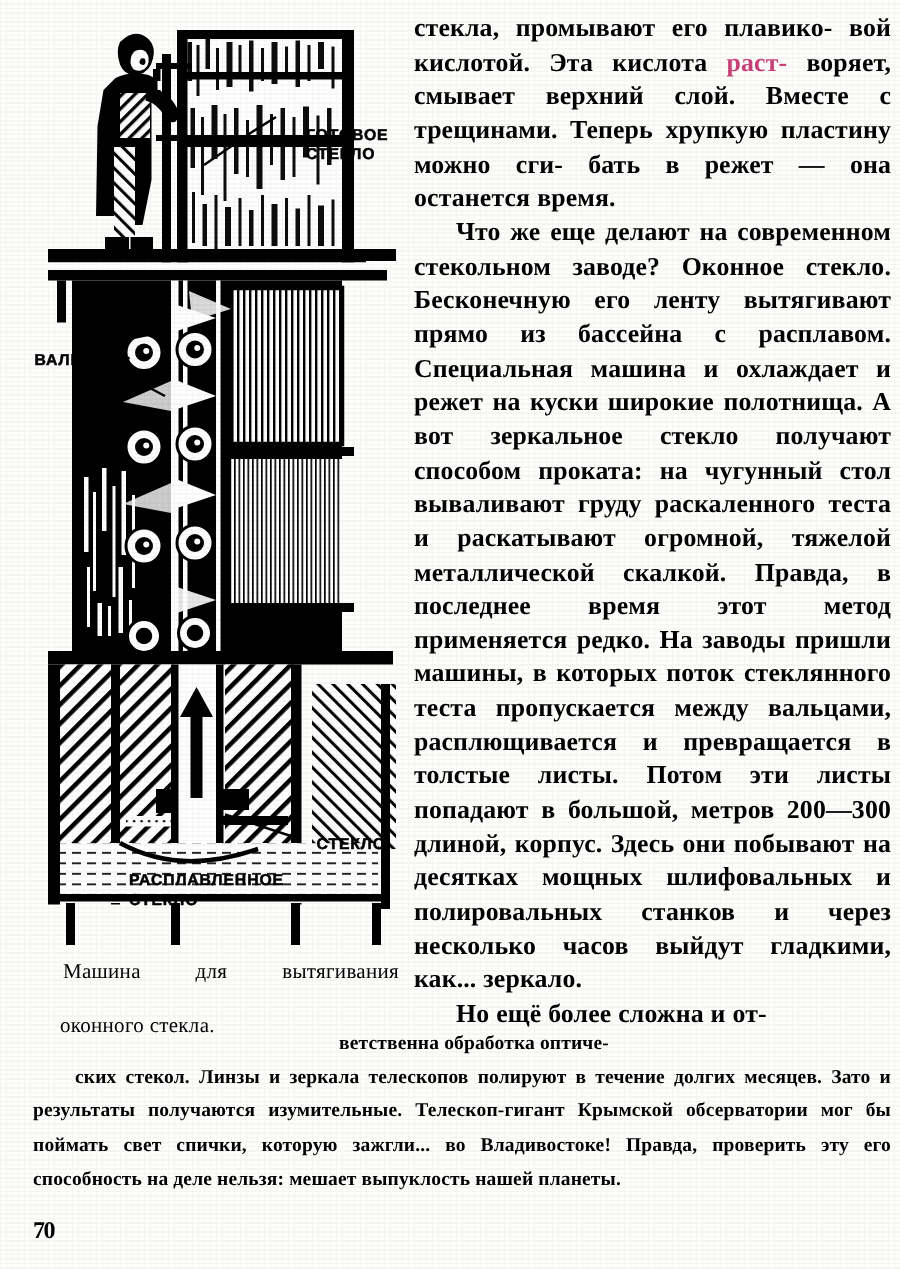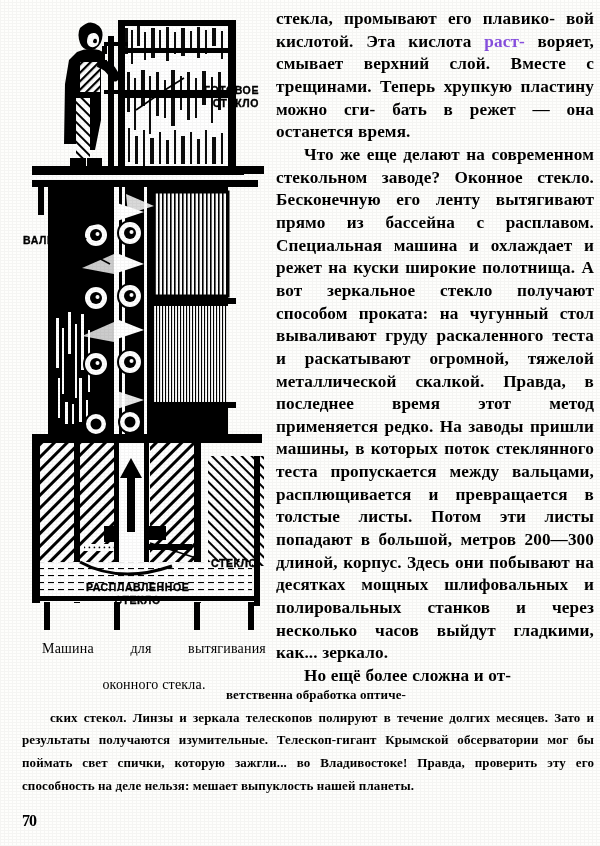--- a/index.html
+++ b/index.html
@@ -31,61 +31,61 @@
     font-size:13px;
     line-height:22.65px;
     text-align:justify;
     font-weight:600;
     letter-spacing:.1px;
   }
   .p{margin:0;text-align:justify;}
   .p + .p{text-indent:28px;}
   .indent{text-indent:28px;}
   .hang{text-indent:204px;}
-  .faded{color:#6d28d9;opacity:.82;}
+  .faded{color:#be185d;opacity:.82;}
 
   .pageno{
     position:absolute;left:22px;top:812px;
     font-size:16px;font-weight:bold;
     font-family:"Liberation Serif",serif;
     letter-spacing:-1px;
     filter:blur(.25px);
   }
 
   
   .caption{
     position:absolute;left:40px;top:640px;width:228px;
     font-size:14px;line-height:18px;
     text-align:center;
     letter-spacing:.2px;
   }
   .caption .l1{display:block;text-align:justify;padding:0 2px;}
   .caption .l1:after{content:"";display:inline-block;width:100%;}
-  .caption .l2{display:block;text-align:center;}
+  .caption .l2{display:block;text-align:left;}
 
   
   .illus{position:absolute;left:18px;top:6px;width:258px;height:628px;}
   .illus svg{display:block;}
 
   
   .lbl{
     position:absolute;
     font-family:"Liberation Sans", sans-serif;
     font-weight:bold;
     font-size:10.5px;
     letter-spacing:.6px;
     line-height:12.5px;
     color:#000;
     white-space:nowrap;
     -webkit-text-stroke:.35px #000;
   }
-  .lbl-gotovoe{left:186px;top:78px;text-align:right;}
+  .lbl-gotovoe{left:186px;top:78px;}
   .lbl-valki{left:5px;top:228px;}
   .lbl-lodochka{left:193px;top:551px;}
-  .lbl-rasplav{left:68px;top:575px;text-align:center;line-height:13px;}
+  .lbl-rasplav{left:68px;top:575px;line-height:13px;}
 
   .grain{
     position:absolute;inset:0;pointer-events:none;
     opacity:.035;
     background-image:
       repeating-linear-gradient(0deg,#000 0 1px,transparent 1px 3px),
       repeating-linear-gradient(90deg,#000 0 1px,transparent 1px 4px);
     mix-blend-mode:multiply;
   }
 </style>

